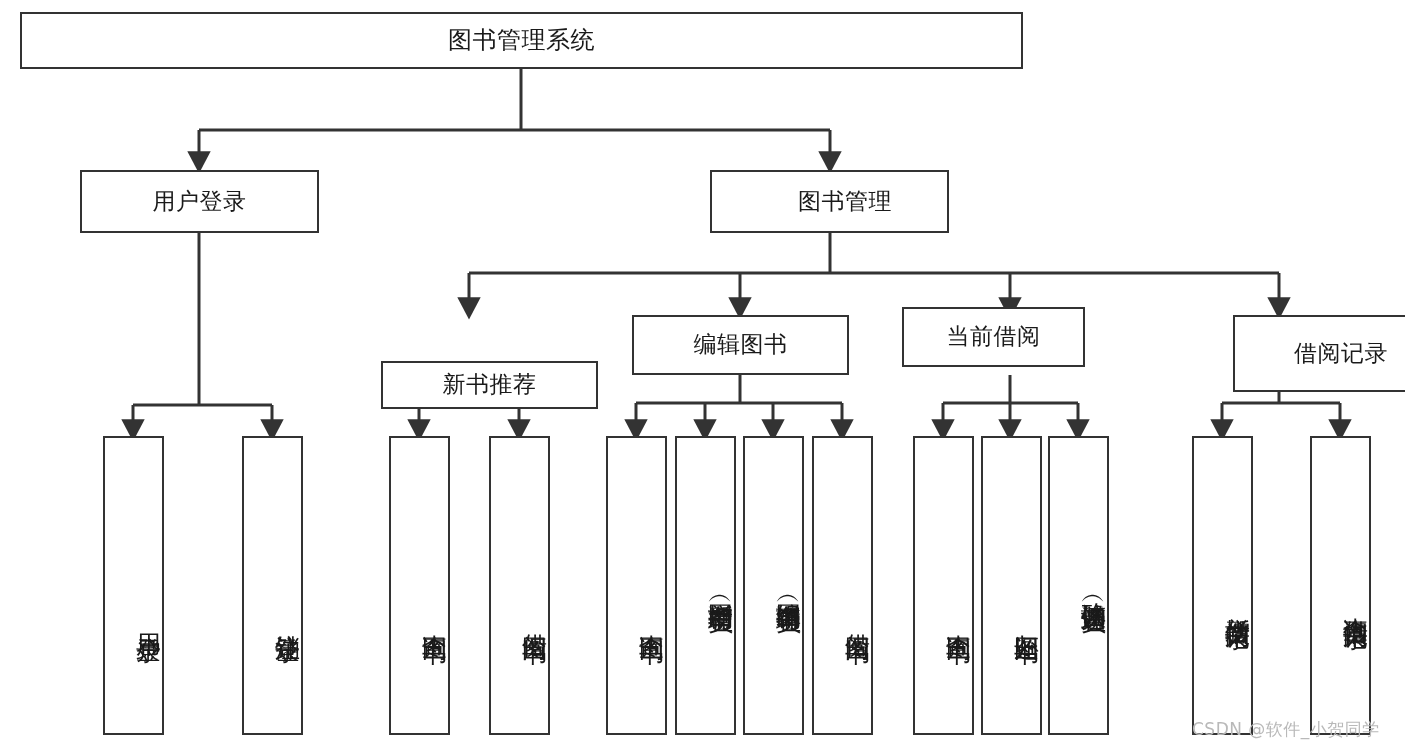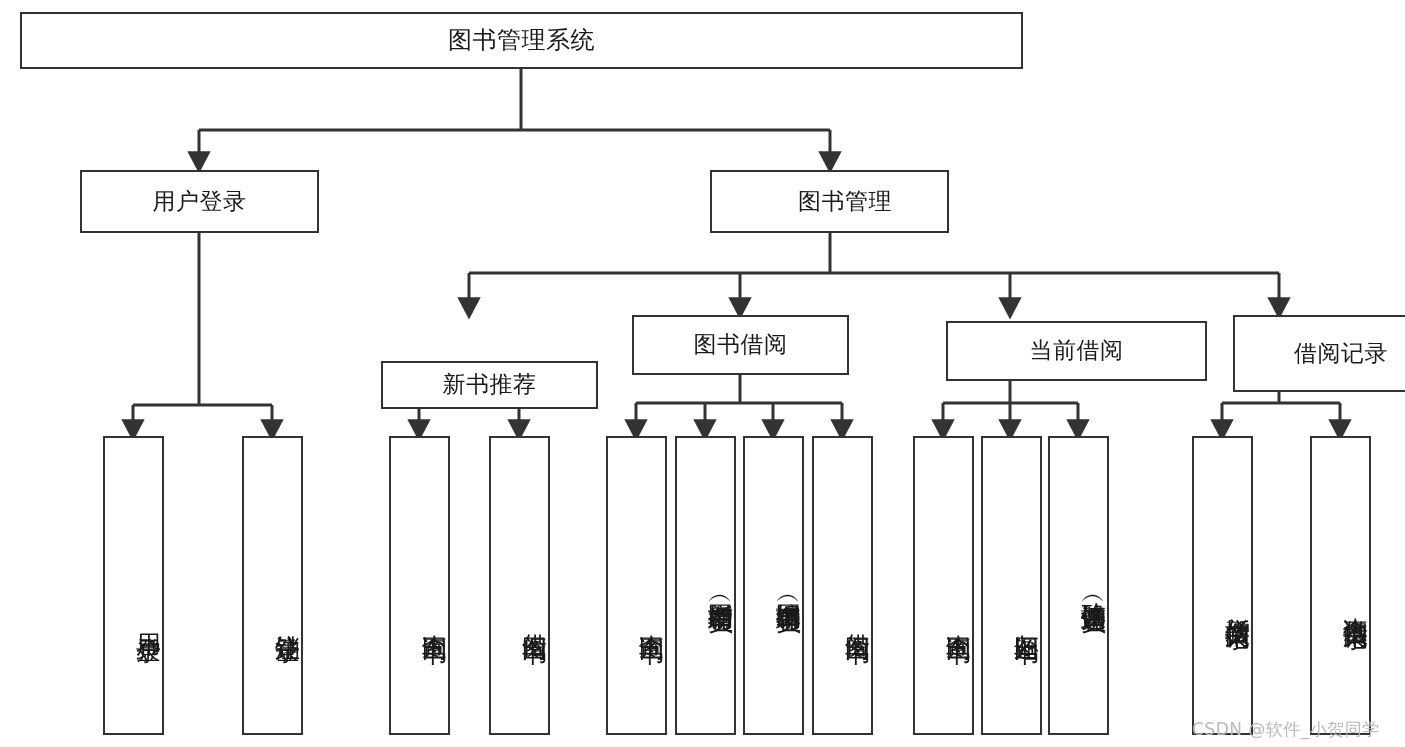--- a/index.html
+++ b/index.html
@@ -136,24 +136,24 @@
 
   <div class="node node-h" style="left:710px; top:170px; width:239px; height:63px;padding-left:31px;">
     <span>图书管理</span>
   </div>
 
   <div class="node node-h" style="left:381px; top:315px; width:217px; height:48px;margin-top:46px;">
     <span>新书推荐</span>
   </div>
 
   <div class="node node-h" style="left:632px; top:315px; width:217px; height:60px;">
-    <span>图书借阅</span>
-  </div>
-
-  <div class="node node-h" style="left:902px; top:321px; width:261px; height:60px;margin-left:44px;">
+    <span>编辑图书</span>
+  </div>
+
+  <div class="node node-h" style="left:902px; top:307px; width:183px; height:60px;">
     <span>当前借阅</span>
   </div>
 
   <div class="node node-h" style="left:1233px; top:315px; width:216px; height:77px;">
     <span>借阅记录</span>
   </div>
 
   <div class="node node-v" style="left:103px; top:436px; width:61px; height:299px; padding-top:64px;">
     <span>用户登录</span>
   </div>

